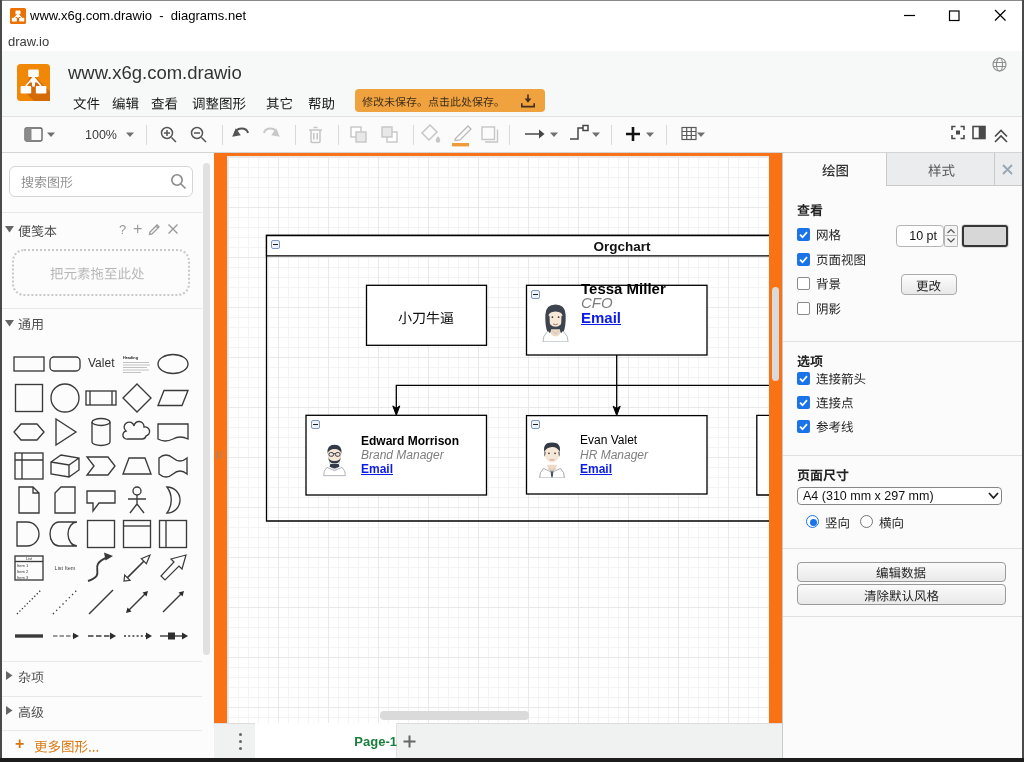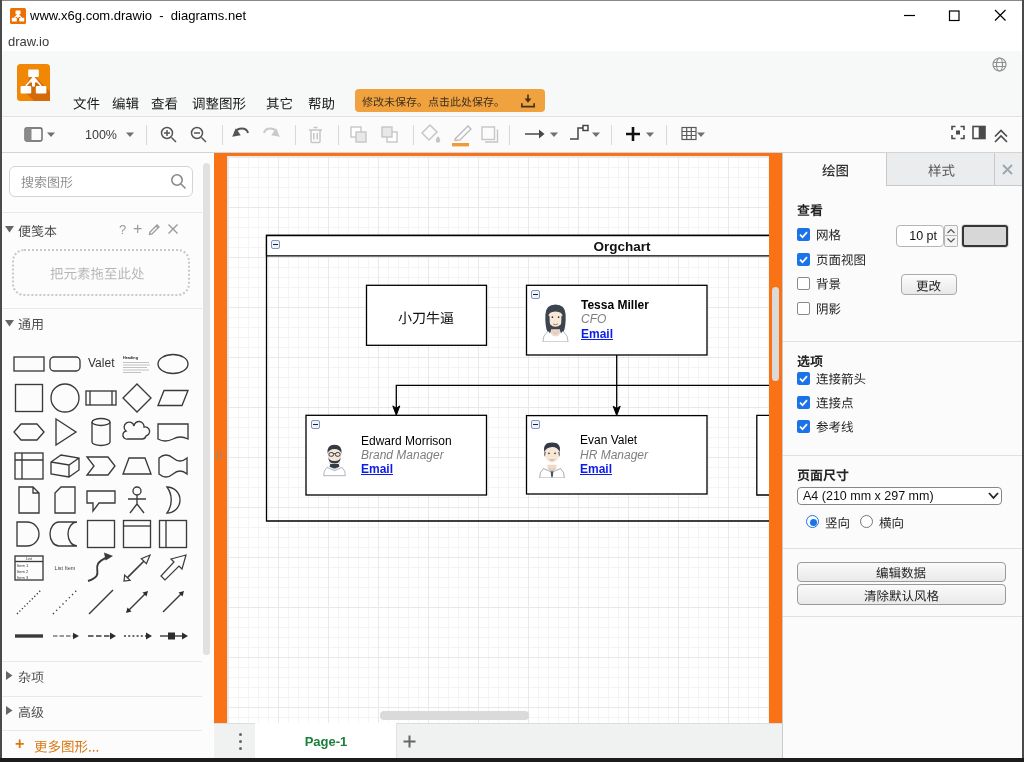--- a/index.html
+++ b/index.html
@@ -28,20 +28,21 @@
 <svg class="abs" style="left:17px;top:64px" width="33" height="37" viewBox="0 0 33 37">
 <rect width="33" height="37" rx="3.5" fill="#F08705"></rect>
 <path d="M14.5 9 L33 27.5 V37 H17 L7 27 Z" fill="#D46B08"></path>
 <rect x="11.2" y="5.5" width="10.6" height="7.6" rx="1" fill="#fff"></rect>
 <rect x="3.6" y="22" width="10.6" height="7.6" rx="1" fill="#fff"></rect>
 <rect x="18.8" y="22" width="10.6" height="7.6" rx="1" fill="#fff"></rect>
 <path d="M16.5 13.1 L8.9 22 M16.5 13.1 L24.1 22" stroke="#fff" stroke-width="1.6" fill="none"></path>
 <path d="M16.5 12.5 L12.9 18.4 H20.1 Z" fill="#fff"></path>
       <rect x="15" y="16" width="3" height="6.5" fill="#fff"></rect>
 </svg>
+<div class="abs" style="left:68px;top:62px;font-size:18.5px;color:#333">www.x6g.com.drawio</div>
 <div style="position:absolute;left:73px;top:94px;line-height:0"><svg width="27.0" height="18.9" viewBox="0 -14.580000000000002 27.0 18.9" fill="#1e1e1e">
         <path transform="translate(0.0 0) scale(0.013500 -0.013500)" d="M725 630 802 607Q739 426 640 294Q541 162 403 72Q265 -19 83 -78Q79 -69 71 -55Q63 -42 53 -29Q44 -15 36 -7Q215 45 348 128Q482 212 575 335Q668 459 725 630ZM270 626Q327 471 424 345Q521 219 657 129Q793 40 967 -4Q959 -12 949 -24Q939 -37 930 -50Q922 -62 915 -73Q736 -24 599 71Q462 165 363 300Q265 435 201 603ZM50 664H954V590H50ZM423 823 501 847Q524 811 547 768Q569 724 580 693L497 666Q488 697 467 742Q446 786 423 823Z"></path>
         <path transform="translate(13.5 0) scale(0.013500 -0.013500)" d="M604 828H679V-80H604ZM432 790 504 775Q490 706 471 638Q451 571 427 513Q402 455 373 409Q366 415 354 422Q343 429 330 436Q318 443 309 447Q338 488 362 544Q385 599 403 662Q421 725 432 790ZM441 635H909V562H423ZM317 341H953V267H317ZM268 836 339 815Q307 730 266 648Q224 565 176 493Q127 420 75 363Q71 372 64 386Q56 400 47 414Q39 429 32 437Q79 486 123 550Q166 614 204 688Q241 761 268 836ZM167 579 238 650 239 649V-78H167Z"></path>
       </svg></div>
 <div style="position:absolute;left:112px;top:94px;line-height:0"><svg width="27.0" height="18.9" viewBox="0 -14.580000000000002 27.0 18.9" fill="#1e1e1e">
         <path transform="translate(0.0 0) scale(0.013500 -0.013500)" d="M68 182Q66 189 62 202Q58 214 54 227Q49 240 45 249Q61 252 77 270Q94 288 116 316Q127 330 149 361Q170 393 198 436Q225 480 253 530Q280 581 303 632L364 597Q329 529 289 461Q248 393 205 332Q161 271 117 221V219Q117 219 110 215Q102 212 92 206Q82 201 75 194Q68 188 68 182ZM68 182 63 242 97 267 334 317Q333 302 335 284Q337 267 339 255Q256 236 205 224Q155 211 128 204Q101 196 88 191Q75 186 68 182ZM61 423Q59 430 55 443Q51 456 46 469Q42 482 38 491Q51 495 63 511Q76 528 91 554Q99 567 114 595Q129 624 148 664Q166 704 184 749Q201 795 215 840L287 815Q263 751 233 688Q204 624 171 567Q138 509 105 463V461Q105 461 99 457Q92 454 83 447Q74 441 68 435Q61 429 61 423ZM61 423 59 479 95 501 268 519Q265 505 264 487Q262 469 262 457Q203 450 166 445Q130 439 109 436Q88 432 77 429Q67 426 61 423ZM40 54Q96 73 173 102Q250 132 332 163L346 103Q271 71 195 41Q120 10 58 -15ZM624 377H675V-47H624ZM746 378H797V-46H746ZM871 413H930V-7Q930 -28 926 -41Q922 -54 908 -62Q895 -69 877 -71Q858 -73 831 -73Q830 -60 825 -44Q820 -28 814 -16Q831 -17 843 -17Q856 -17 861 -17Q871 -16 871 -7ZM414 732H483V515Q483 454 479 380Q475 306 464 228Q452 150 430 75Q408 0 372 -63Q366 -57 355 -48Q344 -40 333 -32Q322 -24 314 -21Q348 39 368 109Q389 178 398 249Q408 321 411 390Q414 458 414 515ZM450 732H920V498H450V561H850V668H450ZM481 412H903V350H541V-72H481ZM512 202H898V143H512ZM605 826 675 846Q693 818 709 784Q724 749 732 723L658 698Q652 724 637 760Q621 796 605 826Z"></path>
         <path transform="translate(13.5 0) scale(0.013500 -0.013500)" d="M47 722H412V650H47ZM244 568H313V-76H244ZM40 167Q88 174 150 185Q213 196 282 209Q352 221 423 234L427 169Q329 148 231 129Q133 109 56 94ZM81 332Q79 339 75 351Q71 364 67 376Q62 389 58 398Q71 401 82 423Q93 446 105 479Q111 495 123 532Q135 569 149 619Q162 670 175 727Q188 784 196 840L269 825Q254 745 232 664Q210 583 184 508Q158 434 131 374V372Q131 372 123 368Q116 364 106 358Q96 351 88 344Q81 337 81 332ZM81 332V394L121 414H405V346H153Q128 346 108 342Q87 338 81 332ZM815 517H885V-80H815ZM551 751V650H819V751ZM482 808H892V594H482ZM423 535H953V472H423ZM523 386H835V329H523ZM523 242H838V185H523ZM491 519H560V61L491 53ZM400 76Q468 80 559 86Q650 92 753 100Q857 107 960 115L959 52Q861 44 761 36Q662 28 572 21Q482 14 412 8Z"></path>
       </svg></div>
 <div style="position:absolute;left:151px;top:94px;line-height:0"><svg width="27.0" height="18.9" viewBox="0 -14.580000000000002 27.0 18.9" fill="#1e1e1e">
         <path transform="translate(0.0 0) scale(0.013500 -0.013500)" d="M295 218V134H700V218ZM295 352V270H700V352ZM221 406H778V80H221ZM57 713H944V647H57ZM460 840H534V437H460ZM417 693 479 668Q446 620 401 575Q356 529 303 490Q251 450 196 418Q140 386 85 364Q80 374 71 385Q62 395 53 406Q44 417 36 424Q89 443 144 471Q199 500 250 536Q301 571 344 611Q387 651 417 693ZM576 693Q606 652 650 613Q693 574 745 540Q797 506 853 478Q909 451 964 434Q956 427 946 416Q937 405 928 394Q920 382 914 372Q858 393 802 424Q746 455 693 494Q640 532 595 577Q549 621 515 668ZM74 20H930V-48H74Z"></path>
@@ -339,27 +340,27 @@
 <div class="abs" style="left:98.69999999999999px;top:270.6px;width:5px;height:1.6px;background:#222"></div>
 <div class="abs" style="left:317.20000000000005px;top:267.3px;width:9px;height:9px;background:#eef2fa;border:1px solid #7e96c0;border-radius:2px"></div>
 <div class="abs" style="left:319.20000000000005px;top:270.90000000000003px;width:5px;height:1.6px;background:#222"></div>
 </div>
 <div style="position:absolute;left:398px;top:307.5px;line-height:0"><svg width="56.0" height="19.6" viewBox="0 -15.120000000000001 56.0 19.599999999999998" fill="#111">
         <path transform="translate(0.0 0) scale(0.014000 -0.014000)" d="M464 826H545V24Q545 -17 533 -37Q521 -57 494 -66Q466 -75 419 -78Q371 -81 301 -80Q299 -70 294 -55Q288 -41 282 -27Q276 -13 270 -2Q307 -3 341 -4Q375 -4 400 -3Q426 -3 436 -3Q451 -2 457 3Q464 9 464 24ZM705 571 777 598Q822 528 862 448Q902 368 933 291Q963 214 976 154L895 121Q884 181 855 258Q827 336 787 418Q748 499 705 571ZM202 591 286 577Q269 504 244 423Q219 343 184 268Q149 194 103 138Q94 145 82 152Q69 160 56 167Q42 174 32 178Q77 231 110 302Q143 373 167 448Q190 524 202 591Z"></path>
         <path transform="translate(14.0 0) scale(0.014000 -0.014000)" d="M86 733H861V657H86ZM828 733H907Q907 733 907 724Q907 716 907 706Q907 695 906 689Q901 506 894 378Q888 251 880 170Q872 88 860 42Q849 -3 832 -23Q814 -47 793 -57Q772 -66 743 -69Q714 -72 668 -71Q621 -70 573 -67Q572 -55 568 -41Q565 -27 559 -12Q554 3 546 14Q601 9 647 8Q694 7 714 7Q730 7 741 10Q751 14 760 24Q774 38 784 82Q795 126 803 207Q811 288 817 413Q823 538 828 715ZM392 713H475Q472 631 465 542Q457 452 437 363Q417 273 377 190Q338 107 270 37Q203 -33 100 -84Q91 -68 74 -51Q58 -33 42 -21Q142 25 206 90Q270 155 306 232Q343 309 360 392Q377 475 383 557Q389 639 392 713Z"></path>
         <path transform="translate(28.0 0) scale(0.014000 -0.014000)" d="M232 813 309 798Q288 724 259 655Q230 585 195 525Q161 465 123 418Q115 424 102 432Q89 440 76 447Q62 454 52 458Q92 501 126 557Q159 614 187 680Q214 745 232 813ZM215 657H894V584H193ZM52 345H950V271H52ZM472 840H551V-79H472Z"></path>
         <path transform="translate(42.0 0) scale(0.014000 -0.014000)" d="M257 468V87H186V398H50V468ZM64 752 121 790Q145 767 174 738Q203 709 229 682Q255 655 272 635L211 590Q196 611 170 639Q145 667 117 697Q89 727 64 752ZM459 626V534H780V626ZM390 678H852V481H390ZM309 800H932V739H309ZM582 401H651V116H582ZM220 116Q237 116 252 108Q267 100 286 87Q305 74 334 58Q383 31 448 23Q513 14 595 14Q653 14 719 17Q784 19 847 23Q909 27 958 32Q953 23 949 9Q944 -5 941 -19Q937 -34 936 -45Q909 -46 866 -48Q824 -50 774 -51Q725 -53 677 -54Q630 -55 593 -55Q504 -55 437 -45Q370 -35 317 -5Q285 13 260 32Q236 50 219 50Q202 50 182 34Q161 17 139 -9Q116 -36 93 -66L44 2Q93 53 138 85Q184 116 220 116ZM414 228V139H826V228ZM414 368V280H826V368ZM344 420H898V87H344Z"></path>
       </svg></div>
-<div class="abs" style="left:581px;top:298px;width:126px;line-height:14.3px;font-size:12px">
+<div class="abs" style="left:581px;top:282px;width:126px;line-height:14.3px;font-size:15px">
       <div style="font-weight:bold;color:#000">Tessa Miller</div>
       <div style="font-style:italic;color:#7e7e7e">CFO</div>
       <div style="color:#0b1bea;text-decoration:underline;font-weight:bold">Email</div>
     </div>
 <div class="abs" style="left:361px;top:433.8px;width:126px;line-height:14.3px;font-size:12px">
-      <div style="font-weight:normal;color:#000">Edward Morrison</div>
+      <div style="font-weight:bold;color:#000">Edward Morrison</div>
       <div style="font-style:italic;color:#7e7e7e">Brand Manager</div>
       <div style="color:#0b1bea;text-decoration:underline;font-weight:bold">Email</div>
     </div>
 <div class="abs" style="left:580px;top:433.4px;width:126px;line-height:14.3px;font-size:12px">
       <div style="font-weight:normal;color:#000">Evan Valet</div>
       <div style="font-style:italic;color:#7e7e7e">HR Manager</div>
       <div style="color:#0b1bea;text-decoration:underline;font-weight:bold">Email</div>
     </div>
 <svg class="abs" style="left:541px;top:303px" width="29" height="39" viewBox="0 0 30 40">
 <path d="M15 1.5 Q25 1.5 25.5 12 Q26 24 23 31 L18 28 H12 L7 31 Q4 24 4.5 12 Q5 1.5 15 1.5" fill="#3d4450"></path>
@@ -500,21 +501,21 @@
         <path transform="translate(12.5 0) scale(0.012500 -0.012500)" d="M721 217H797Q797 217 796 211Q796 205 795 197Q794 189 792 183Q777 80 760 28Q742 -25 718 -46Q700 -61 681 -66Q661 -71 631 -72Q606 -73 557 -72Q509 -71 453 -68Q452 -52 446 -33Q439 -13 428 2Q465 -1 502 -3Q539 -5 568 -6Q597 -6 610 -6Q629 -6 640 -5Q651 -3 659 3Q679 17 693 64Q707 112 720 208ZM338 217H744V155H320ZM369 378H845V317H348ZM70 544H939V478H70ZM159 722H708V658H159ZM416 840H490V512H416ZM836 794 894 759Q820 666 726 583Q632 500 526 428Q420 356 306 297Q192 238 75 192Q72 201 66 213Q60 225 53 238Q46 250 40 259Q156 300 268 355Q380 411 484 479Q587 548 676 627Q766 706 836 794ZM356 353H434Q413 302 389 247Q365 193 346 155H266Q289 196 313 250Q337 305 356 353Z"></path>
         <path transform="translate(25.0 0) scale(0.012500 -0.012500)" d="M78 182Q77 190 72 202Q68 215 64 228Q59 242 54 251Q71 254 89 272Q107 289 130 317Q142 331 166 362Q191 393 220 436Q250 479 281 529Q312 579 338 630L401 592Q342 490 271 392Q201 295 130 222V220Q130 220 122 217Q114 213 104 207Q94 201 86 195Q78 188 78 182ZM78 182 75 243 111 269 384 318Q382 303 382 285Q383 266 384 255Q290 236 233 224Q175 211 144 204Q114 196 100 192Q86 187 78 182ZM72 423Q70 431 66 444Q61 457 57 471Q52 485 47 494Q61 497 75 514Q88 531 104 556Q112 568 129 597Q145 625 165 664Q185 703 205 747Q224 792 239 837L309 804Q284 743 253 681Q221 620 187 564Q152 508 117 464V462Q117 462 111 458Q104 454 95 448Q85 442 79 435Q72 429 72 423ZM72 423 70 479 106 502 293 521Q290 506 288 488Q287 470 287 459Q223 451 184 446Q144 440 122 436Q100 432 89 429Q78 426 72 423ZM54 54Q96 65 150 79Q204 93 265 110Q325 127 387 144L398 80Q311 54 225 29Q139 4 70 -18ZM433 600 903 670 915 604 445 532ZM413 385 931 481 943 415 425 317ZM584 842H658Q658 724 663 616Q669 508 681 414Q694 319 711 243Q729 166 752 111Q775 55 803 26Q832 -4 865 -4Q878 -4 887 5Q895 15 900 39Q905 64 907 108Q918 95 934 84Q950 74 963 68Q957 12 945 -20Q933 -51 912 -64Q891 -77 857 -77Q807 -77 767 -43Q728 -10 698 53Q668 115 646 199Q625 284 612 387Q598 490 591 605Q585 720 584 842ZM704 780 748 822Q773 811 800 796Q828 781 852 766Q877 750 893 736L849 689Q825 711 783 736Q742 762 704 780ZM887 349 950 319Q895 233 815 161Q734 88 636 32Q537 -24 428 -62Q421 -48 407 -31Q394 -13 381 0Q488 33 584 84Q681 135 759 202Q837 270 887 349Z"></path>
       </svg></div>
 <div class="abs" style="left:783px;top:455px;width:241px;height:1px;background:#e0e0e0"></div>
 <div style="position:absolute;left:797px;top:466px;line-height:0"><svg width="52.0" height="18.2" viewBox="0 -14.040000000000001 52.0 18.2" fill="#222">
         <path transform="translate(0.0 0) scale(0.013000 -0.013000)" d="M67 802H942V691H67ZM424 747 563 730Q543 681 520 635Q498 589 480 557L375 578Q385 602 395 632Q404 662 412 692Q420 722 424 747ZM441 449H565V268Q565 225 554 183Q543 141 514 102Q485 63 434 28Q383 -7 305 -37Q226 -67 114 -91Q108 -78 95 -60Q82 -42 68 -24Q54 -6 40 6Q143 25 214 48Q285 72 330 99Q375 125 399 153Q423 182 432 211Q441 241 441 270ZM535 95 604 176Q645 160 693 139Q742 117 790 93Q839 70 882 46Q924 23 954 3L880 -91Q852 -71 812 -47Q771 -22 723 3Q675 29 627 52Q579 76 535 95ZM149 601H867V138H738V491H272V135H149Z"></path>
         <path transform="translate(13.0 0) scale(0.013000 -0.013000)" d="M360 409H618V315H360ZM360 240H619V146H360ZM167 72H842V-39H167ZM91 589H908V-90H786V479H207V-90H91ZM309 516H416V22H309ZM570 516H678V23H570ZM423 740 564 710Q546 655 530 601Q513 546 498 507L389 536Q396 565 403 600Q410 636 415 673Q421 709 423 740ZM50 792H954V679H50Z"></path>
         <path transform="translate(26.0 0) scale(0.013000 -0.013000)" d="M611 428Q649 282 735 178Q821 74 970 29Q956 17 940 -3Q925 -23 911 -44Q897 -65 887 -82Q778 -43 702 25Q626 93 576 188Q526 283 494 404ZM234 816H878V389H234V507H752V699H234ZM161 816H289V517Q289 450 283 370Q277 289 260 205Q243 121 210 44Q177 -33 123 -94Q113 -81 94 -64Q76 -47 56 -32Q36 -17 21 -9Q70 46 98 113Q127 179 140 249Q153 319 157 388Q161 457 161 517Z"></path>
         <path transform="translate(39.0 0) scale(0.013000 -0.013000)" d="M45 649H956V529H45ZM600 849H728V68Q728 8 713 -22Q698 -53 661 -68Q623 -83 564 -88Q504 -93 424 -92Q421 -73 411 -49Q402 -25 392 -1Q381 24 370 41Q412 39 452 38Q492 38 523 38Q553 38 566 38Q584 38 592 45Q600 52 600 69ZM142 397 245 459Q279 424 314 381Q349 339 379 297Q408 255 424 219L313 150Q299 185 271 228Q243 271 210 316Q176 360 142 397Z"></path>
       </svg></div>
-<div class="abs" style="left:797px;top:487px;width:205px;height:18px;background:#fff;border:1px solid #868686;border-radius:4px;font-size:12.5px;color:#111;line-height:16px;padding-left:5px">A4 (210 mm x 297 mm)</div>
+<div class="abs" style="left:797px;top:487px;width:205px;height:18px;background:#fff;border:1px solid #868686;border-radius:4px;font-size:12.5px;color:#111;line-height:16px;padding-left:5px">A4 (310 mm x 297 mm)</div>
 <svg class="abs" style="left:988px;top:492px" width="11" height="8" viewBox="0 0 11 8">
       <path d="M1 1 L5.5 6 L10 1" fill="none" stroke="#222" stroke-width="1.8"></path>
     </svg>
 <div class="abs" style="left:806px;top:515px;width:13px;height:13px;border:1.5px solid #1a73e8;border-radius:50%;background:#fff"></div>
 <div class="abs" style="left:810px;top:519px;width:7px;height:7px;background:#1a73e8;border-radius:50%"></div>
 <div style="position:absolute;left:825px;top:514px;line-height:0"><svg width="25.0" height="17.5" viewBox="0 -13.5 25.0 17.5" fill="#222">
         <path transform="translate(0.0 0) scale(0.012500 -0.012500)" d="M442 795H843V729H442ZM535 743Q586 608 692 517Q799 426 956 391Q949 383 939 371Q930 359 922 347Q914 335 908 324Q746 369 638 470Q529 572 474 726ZM818 795H832L846 797L891 780Q857 660 790 572Q724 484 635 425Q547 366 447 333Q443 343 436 355Q430 367 422 379Q414 390 407 398Q475 417 540 452Q605 486 659 534Q714 583 755 645Q796 707 818 782ZM112 775H181V366H112ZM303 819H371V332H303ZM105 260H905V192H105ZM56 10H946V-59H56ZM685 189 760 172Q746 136 731 98Q715 59 699 24Q684 -11 669 -38L603 -22Q618 6 634 44Q649 81 663 119Q676 158 685 189ZM249 169 318 188Q339 154 357 112Q374 71 382 40L308 17Q302 48 285 91Q268 134 249 169ZM442 343 508 363Q524 337 538 305Q551 273 555 248L485 225Q482 250 469 283Q457 316 442 343Z"></path>
         <path transform="translate(12.5 0) scale(0.012500 -0.012500)" d="M99 667H860V594H173V-80H99ZM832 667H907V20Q907 -17 897 -37Q887 -57 860 -67Q833 -76 786 -78Q739 -80 670 -80Q669 -69 665 -55Q660 -42 655 -27Q650 -13 644 -2Q680 -4 713 -5Q747 -5 771 -5Q796 -4 806 -4Q822 -4 827 1Q832 7 832 20ZM438 842 531 827Q509 773 482 717Q455 661 432 621L361 639Q375 667 390 703Q404 739 417 775Q431 812 438 842ZM304 461H373V58H304ZM336 461H696V130H336V198H626V394H336Z"></path>
       </svg></div>
 <div class="abs" style="left:860px;top:515px;width:13px;height:13px;border:1.5px solid #777;border-radius:50%;background:#fff"></div>
@@ -538,20 +539,20 @@
         <path transform="translate(37.5 0) scale(0.012500 -0.012500)" d="M622 839H698Q698 732 694 625Q691 518 678 416Q665 314 637 223Q608 131 558 54Q508 -23 429 -80Q420 -67 403 -52Q387 -37 372 -28Q448 26 495 98Q543 170 569 256Q595 343 606 439Q617 535 619 636Q622 738 622 839ZM689 535Q693 507 702 456Q711 405 729 340Q747 275 777 208Q808 140 855 80Q902 19 968 -24Q953 -34 938 -50Q923 -65 913 -79Q844 -32 796 33Q748 98 717 172Q686 245 667 315Q648 385 638 441Q628 498 622 529ZM142 775 192 821Q217 800 246 774Q276 748 302 723Q328 698 345 680L292 625Q276 644 250 671Q224 697 196 724Q167 752 142 775ZM202 -40 188 30 210 62 412 197Q415 182 422 164Q429 145 434 134Q362 84 319 53Q275 22 252 4Q228 -14 218 -23Q207 -33 202 -40ZM47 526H265V454H47ZM202 -40Q198 -32 191 -22Q184 -11 176 -1Q168 9 160 15Q176 26 196 51Q215 75 215 111V526H288V56Q288 56 280 49Q271 42 258 31Q245 20 232 6Q219 -7 211 -19Q202 -31 202 -40Z"></path>
         <path transform="translate(50.0 0) scale(0.012500 -0.012500)" d="M191 792H800V719H191ZM159 792H236V495Q236 432 231 357Q226 282 212 204Q199 126 172 53Q146 -21 102 -81Q96 -74 85 -64Q73 -54 61 -45Q49 -36 40 -31Q81 26 105 93Q129 159 140 230Q152 300 156 368Q159 436 159 495ZM760 792H835Q834 650 834 529Q834 408 837 312Q840 216 847 148Q854 80 866 44Q879 8 899 8Q907 8 911 29Q916 49 918 84Q921 118 922 159Q931 146 946 131Q961 116 971 107Q968 41 960 2Q952 -37 936 -53Q921 -70 893 -70Q842 -70 815 -15Q787 40 776 148Q765 256 763 418Q761 579 760 792ZM282 575 344 608Q397 548 453 478Q509 409 563 339Q616 269 660 205Q705 140 735 88L665 48Q637 98 594 164Q551 229 499 300Q446 372 391 443Q335 514 282 575ZM610 649 676 630Q646 540 606 453Q566 366 517 287Q468 209 413 144Q357 79 296 34Q289 43 279 54Q269 65 259 75Q249 85 239 92Q299 131 354 192Q409 253 457 328Q506 402 544 484Q583 566 610 649Z"></path>
         <path transform="translate(62.5 0) scale(0.012500 -0.012500)" d="M553 732H835V667H553ZM462 287H884V-77H811V222H532V-81H462ZM492 29H850V-37H492ZM582 841 654 822Q628 755 591 693Q554 631 511 578Q468 524 422 484Q416 491 405 501Q394 510 383 520Q371 529 363 535Q432 589 490 670Q547 751 582 841ZM815 732H828L842 735L889 713Q857 620 804 544Q751 468 684 407Q617 347 540 303Q463 259 384 230Q377 244 364 262Q352 280 341 291Q416 314 489 354Q562 395 626 450Q690 504 739 572Q787 640 815 720ZM547 680Q579 610 637 538Q696 467 782 407Q867 348 977 315Q969 307 960 296Q951 285 944 273Q936 262 930 252Q819 291 733 355Q647 419 587 495Q527 571 493 645ZM52 626H403V555H52ZM202 840H273V-79H202ZM199 581 247 565Q235 505 216 441Q196 376 173 314Q149 253 122 200Q95 147 67 109Q61 124 50 143Q38 162 28 175Q55 209 80 256Q106 303 129 358Q152 413 170 470Q188 527 199 581ZM269 515Q278 505 296 484Q315 462 336 436Q357 410 375 388Q393 366 400 356L355 299Q346 315 330 340Q314 365 295 393Q276 420 259 444Q242 468 231 481Z"></path>
       </svg></div>
 <div class="abs" style="left:783px;top:616px;width:241px;height:1px;background:#e0e0e0"></div>
 <div class="abs" style="left:214px;top:723px;width:568px;height:36px;background:#f0f1f1;border-top:1px solid #ddd"></div>
 <div class="abs" style="left:239px;top:733px;width:3.4px;height:3.4px;background:#666;border-radius:50%"></div>
 <div class="abs" style="left:239px;top:740px;width:3.4px;height:3.4px;background:#666;border-radius:50%"></div>
 <div class="abs" style="left:239px;top:747px;width:3.4px;height:3.4px;background:#666;border-radius:50%"></div>
 <div class="abs" style="left:255px;top:723px;width:142px;height:36px;background:#fff;border-right:1px solid #e2e2e2"></div>
-<div class="abs" style="left:255px;top:734px;width:142px;text-align:center;font-size:13px;font-weight:bold;color:#1a7e3c">Page-1</div>
+<div class="abs" style="left:255px;top:734px;width:142px;text-align:right;font-size:13px;font-weight:bold;color:#1a7e3c">Page-1</div>
 <svg class="abs" style="left:402px;top:734px" width="15" height="15" viewBox="0 0 15 15">
       <path d="M7.5 1.5 V13.5 M1.5 7.5 H13.5" stroke="#666" stroke-width="2"></path>
     </svg>
 <div class="abs" style="left:0;top:0;width:1024px;height:1px;background:#888"></div>
 <div class="abs" style="left:0;top:0;width:2px;height:762px;background:#4a4a4a"></div>
 <div class="abs" style="left:1022px;top:0;width:2px;height:762px;background:#4a4a4a"></div>
 <div class="abs" style="left:0;top:758px;width:1024px;height:4px;background:#1c1c1c"></div>
 </div>
 </body></html>

